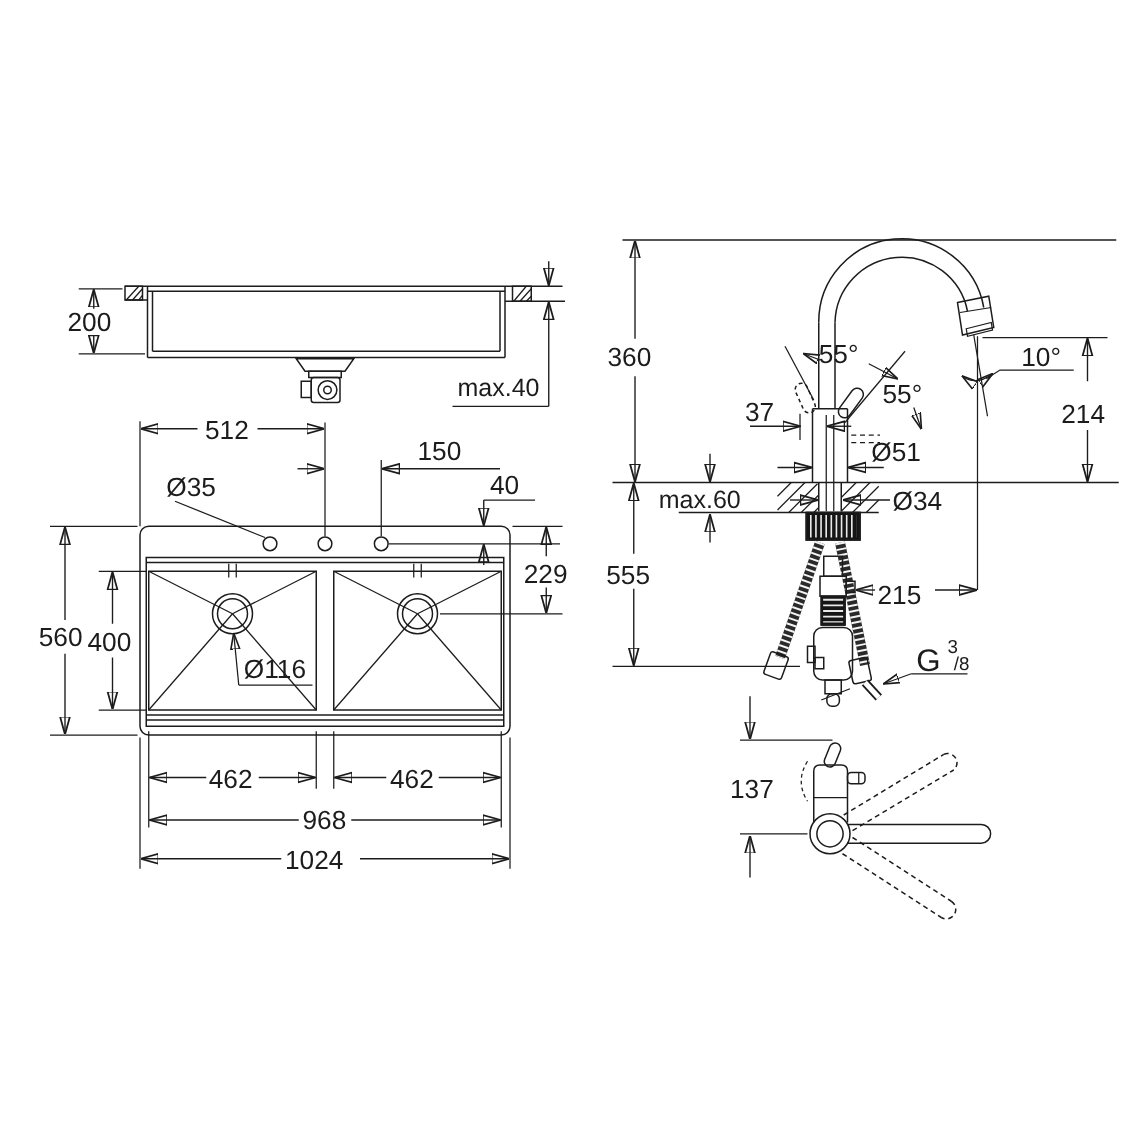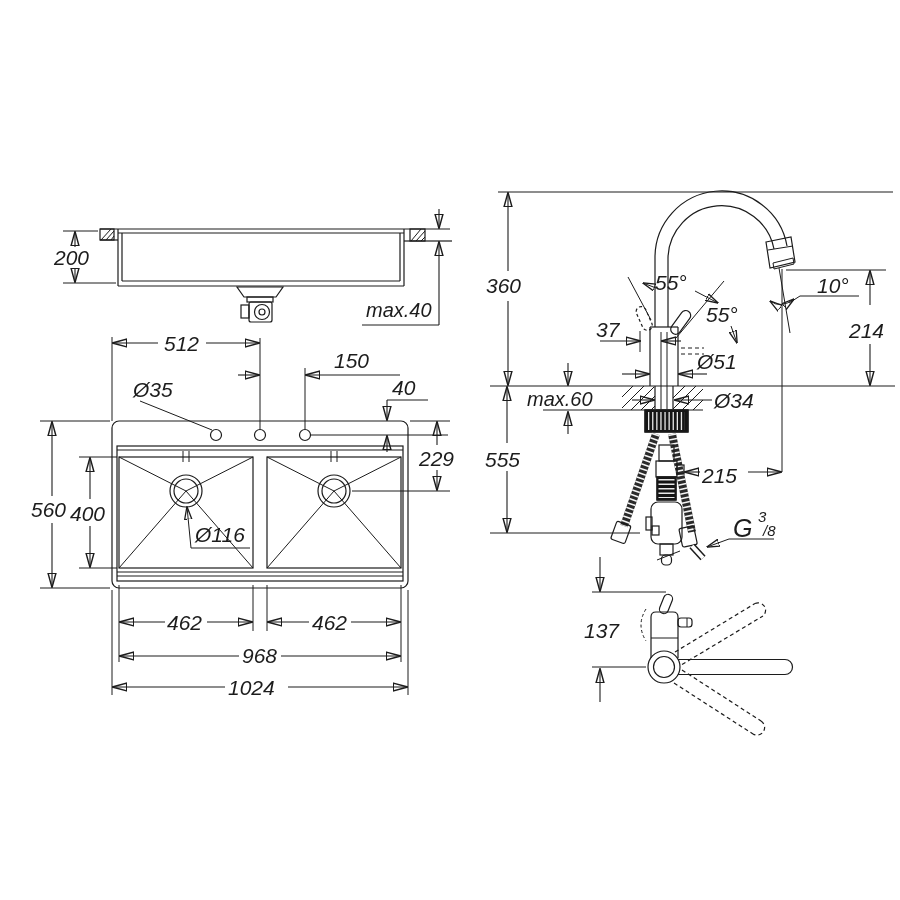--- a/index.html
+++ b/index.html
@@ -1,16 +1,16 @@
 <!DOCTYPE html>
 <html><head>
 <meta charset="utf-8">
 <style>
   html,body{margin:0;padding:0;background:#fff;}
-  .stage{position:relative;width:900px;height:900px;background:#fff;overflow:hidden;font-style:italic;}
+  .stage{position:relative;width:900px;height:900px;background:#fff;overflow:hidden;}
   svg{display:block;}
   svg line, svg path, svg rect, svg circle, svg polygon, svg polyline{
     stroke:#1c1c1c; stroke-width:1.2; fill:none;
   }
   .thin{stroke-width:1;}
   .dim{stroke-width:1.1;}
   .ae{marker-end:url(#ar);}
   .asr{marker-start:url(#arR);}
   .dash{stroke-dasharray:4 3;}
   .dashS{stroke-dasharray:3 2.5;}

